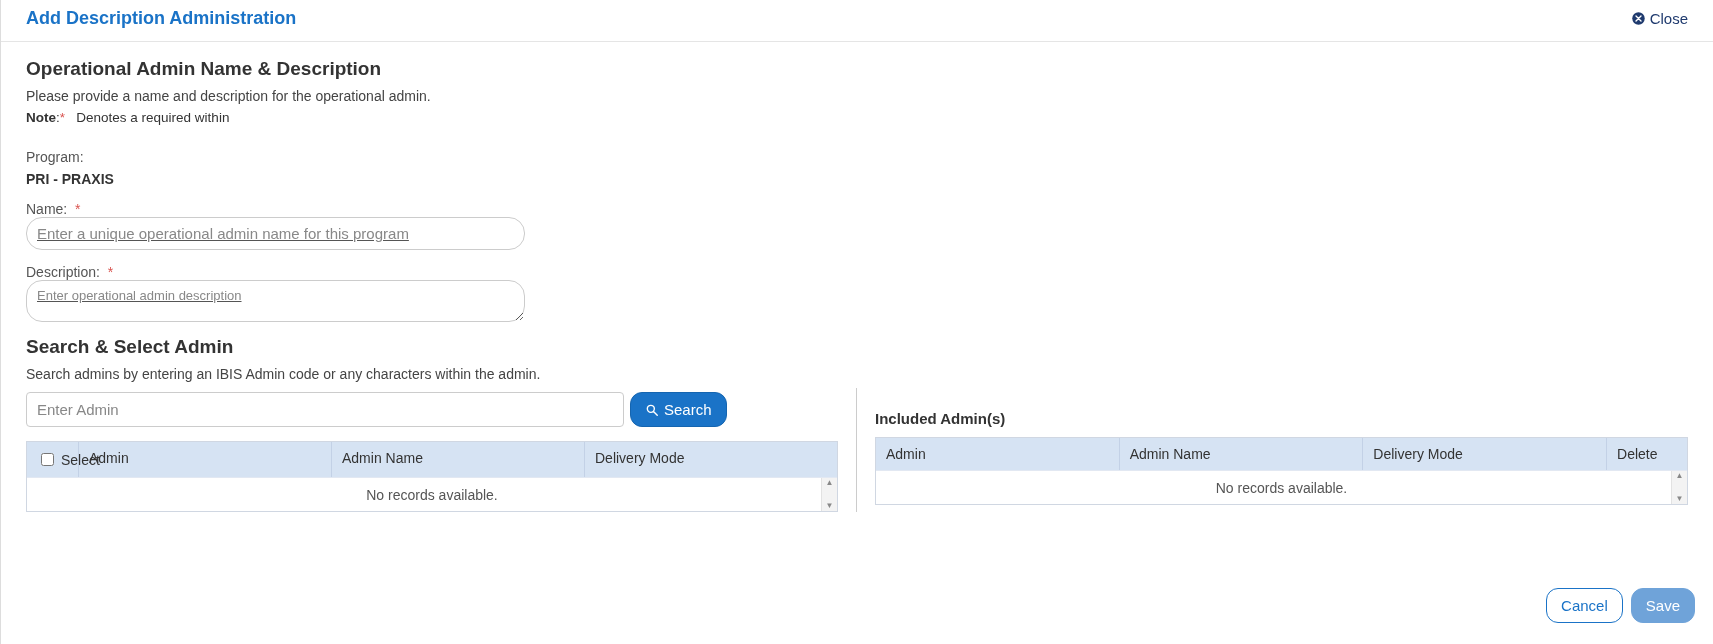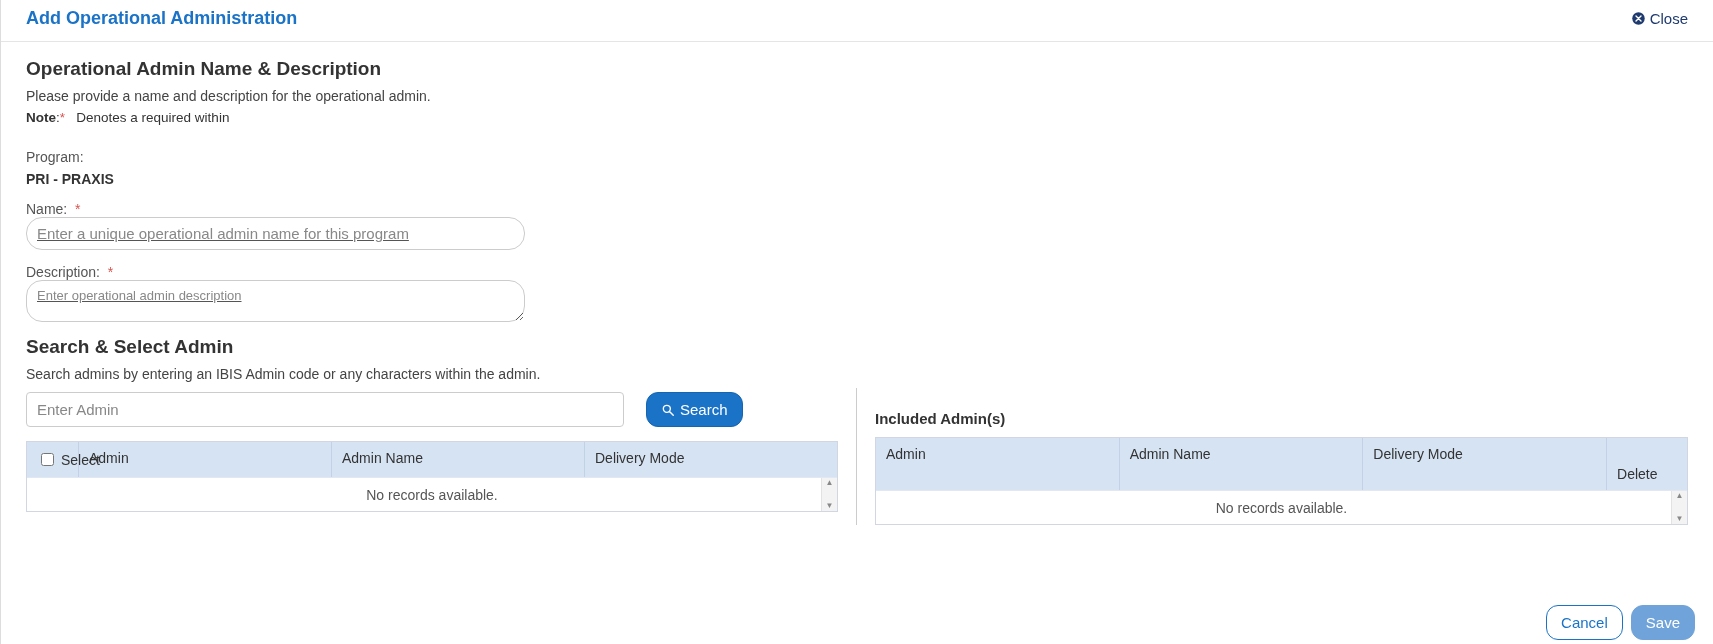--- a/index.html
+++ b/index.html
@@ -103,21 +103,21 @@
     width: 50%;
     padding-right: 18px;
     border-right: 1px solid #ccc;
   }
   .right-col {
     width: 50%;
     padding-left: 18px;
   }
   .search-row {
     display: flex;
-    gap: 22px;
+    gap: 6px;
     align-items: flex-start;
     margin-bottom: 14px;
     padding-top: 4px;
   }
   .search-input {
     flex: 1;
     max-width: 598px;
     padding: 8px 10px;
     border: 1px solid #ccc;
     border-radius: 4px;
@@ -199,37 +199,37 @@
   }
   .scroll-stub span {
     font-size: 8px;
     color: #888;
     line-height: 1;
   }
   .cell.select-col { width: 52px; display:flex; align-items:center; gap:4px;}
   .cell.admin-col { flex: 1.2; }
   .cell.name-col { flex: 1.2; }
   .cell.mode-col { flex: 1.2; }
-  .cell.delete-col { width: 80px; margin-top: 20px; }
+  .cell.delete-col { width: 80px; }
   .footer {
     position: absolute;
-    bottom: 4px;
+    bottom: 21px;
     right: 18px;
     display: flex;
     gap: 8px;
   }
   input[type=checkbox]{ width:13px; height:13px; }
 </style>
 </head>
 <body>
 
 <div class="container">
 
   <div class="modal-header">
-    <div class="modal-title">Add Operational Administration</div>
+    <div class="modal-title">Add Description Administration</div>
     <div class="close-link">
       <svg viewBox="0 0 24 24">
           <circle cx="12" cy="12" r="10" fill="#1f3a6e"></circle>
           <path d="M8 8 L16 16 M16 8 L8 16" stroke="#fff" stroke-width="2.2" stroke-linecap="round"></path>
         </svg>
       <span>Close</span>
     </div>
   </div>
 
   <div class="content">

